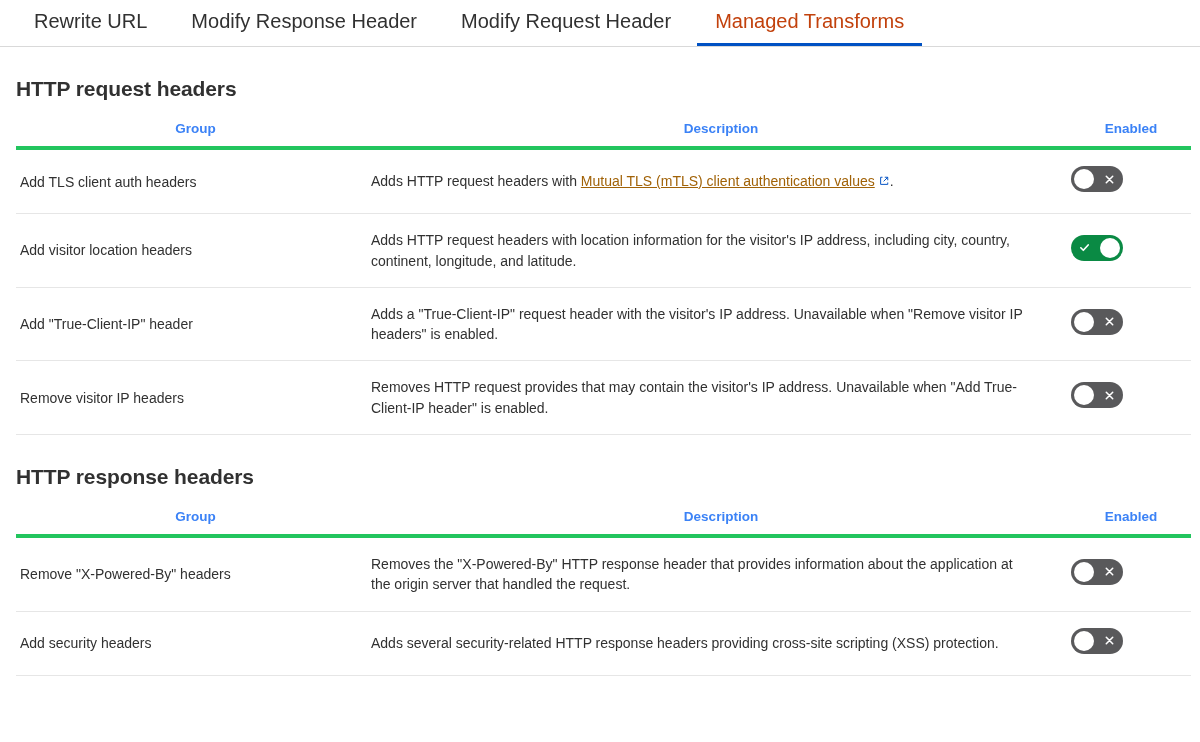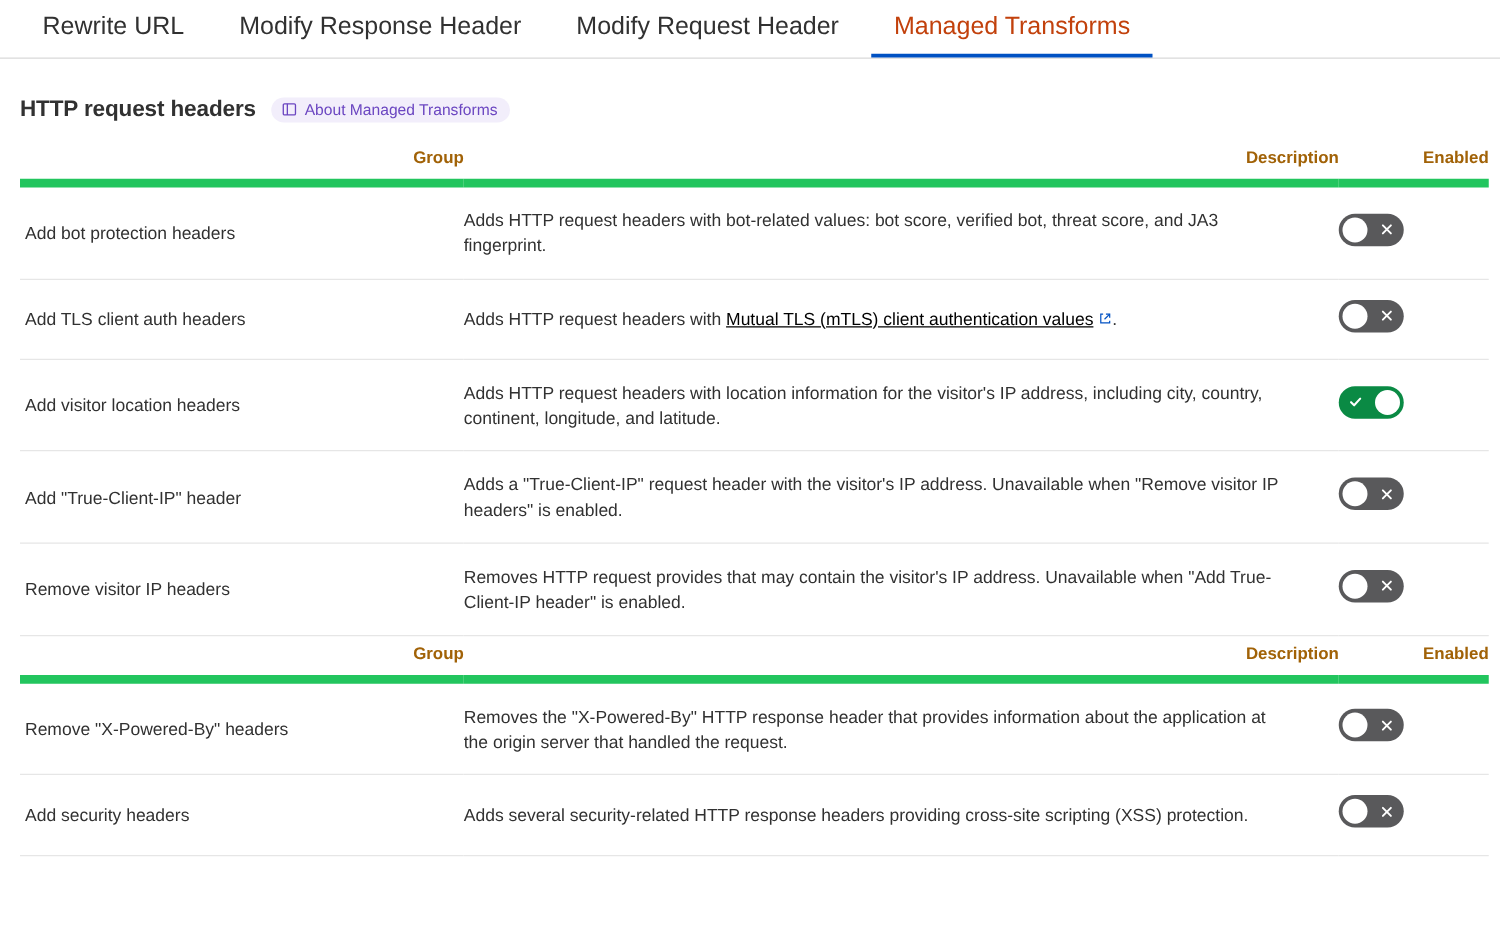--- a/index.html
+++ b/index.html
@@ -41,21 +41,21 @@
   
   .section { padding: 0 16px; }
   .section-head {
     display: flex;
     align-items: center;
     gap: 12px;
     margin-top: 30px;
     margin-bottom: 14px;
   }
   .section-title {
-    font-size: 18px;
+    font-size: 21px;
     font-weight: bold;
     color: #313131;
     letter-spacing: -0.1px;
   }
   .pill {
     display: inline-flex;
     align-items: center;
     gap: 6px;
     background: #f2eefb;
     color: #6b46c1;
@@ -67,43 +67,43 @@
   }
   .pill svg { display: block; }
 
   
   table {
     width: 100%;
     border-collapse: collapse;
     table-layout: fixed;
   }
   thead th {
-    text-align: right;
+    text-align: center;
     font-size: 13.5px;
     font-weight: bold;
-    color: #a16207;
+    color: #3b82f6;
     padding: 6px 0 10px 0;
-    border-bottom: 7px solid #22c55e;
+    border-bottom: 4px solid #22c55e;
   }
   th.col-group   { width: 355px; padding-left: 4px; }
   th.col-desc    { width: 700px; }
   th.col-enabled { width: 120px; }
   tbody td {
     font-size: 14px;
     color: #313131;
     padding: 16px 0;
     border-bottom: 1px solid #e6e6e6;
     vertical-align: middle;
     line-height: 1.45;
   }
   td.group { padding-left: 4px; padding-right: 16px; }
   td.desc  { padding-right: 40px; }
   td.enabled { }
   a.link {
-    color: #000000;
+    color: #a16207;
     text-decoration: underline;
   }
   .ext-icon { display: inline-block; vertical-align: -1px; margin-left: 3px; }
 
   
   .toggle {
     width: 52px;
     height: 26px;
     border-radius: 13px;
     background: #59595b;
@@ -136,53 +136,32 @@
 <div class="tabbar">
   <div class="tab">Rewrite URL</div>
   <div class="tab">Modify Response Header</div>
   <div class="tab">Modify Request Header</div>
   <div class="tab active">Managed Transforms</div>
 </div>
 
 <div class="section">
   <div class="section-head">
     <div class="section-title">HTTP request headers</div>
-    <div class="pill">
-      <span>
-        <svg width="13" height="13" viewBox="0 0 16 16" fill="none" stroke="#6b46c1" stroke-width="1.3">
-          <rect x="2" y="2.5" width="12" height="11" rx="1.2"></rect>
-          <line x1="6" y1="2.5" x2="6" y2="13.5"></line>
-        </svg>
-      </span>
-      <span>About Managed Transforms</span>
-    </div>
   </div>
 
   <table>
     <thead>
       <tr>
         <th class="col-group">Group</th>
         <th class="col-desc">Description</th>
         <th class="col-enabled">Enabled</th>
       </tr>
     </thead>
     <tbody>
 
-      <tr>
-        <td class="group">Add bot protection headers</td>
-        <td class="desc"><span>Adds HTTP request headers with bot-related values: bot score, verified bot, threat score, and JA3 fingerprint.</span></td>
-        <td class="enabled">
-          <div class="toggle">
-            <span class="knob"></span>
-            <svg class="mark" viewBox="0 0 12 12">
-              <path d="M2.5 2.5 L9.5 9.5 M9.5 2.5 L2.5 9.5" stroke="#ffffff" stroke-width="1.7" stroke-linecap="round"></path>
-            </svg>
-          </div>
-        </td>
-      </tr>
 
       <tr>
         <td class="group">Add TLS client auth headers</td>
         <td class="desc"><span>Adds HTTP request headers with </span><a class="link" href="#">Mutual TLS (mTLS) client authentication values</a><span class="ext-icon"><svg width="12" height="12" viewBox="0 0 16 16" fill="none" stroke="#0051c3" stroke-width="1.3">
                 <path d="M6 3H3.5v9.5H13V10"></path>
                 <path d="M9 3h4v4"></path>
                 <path d="M13 3 7.5 8.5"></path>
               </svg></span><span>.</span></td>
         <td class="enabled">
           <div class="toggle">
@@ -230,20 +209,23 @@
               <path d="M2.5 2.5 L9.5 9.5 M9.5 2.5 L2.5 9.5" stroke="#ffffff" stroke-width="1.7" stroke-linecap="round"></path>
             </svg>
           </div>
         </td>
       </tr>
     </tbody>
   </table>
 </div>
 
 <div class="section">
+  <div class="section-head">
+    <div class="section-title">HTTP response headers</div>
+  </div>
 
   <table>
     <thead>
       <tr>
         <th class="col-group">Group</th>
         <th class="col-desc">Description</th>
         <th class="col-enabled">Enabled</th>
       </tr>
     </thead>
     <tbody>

